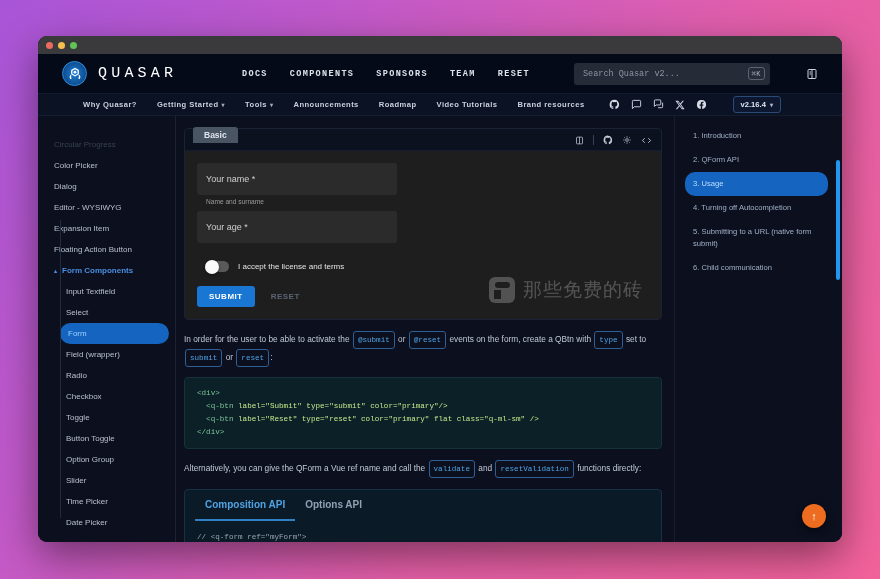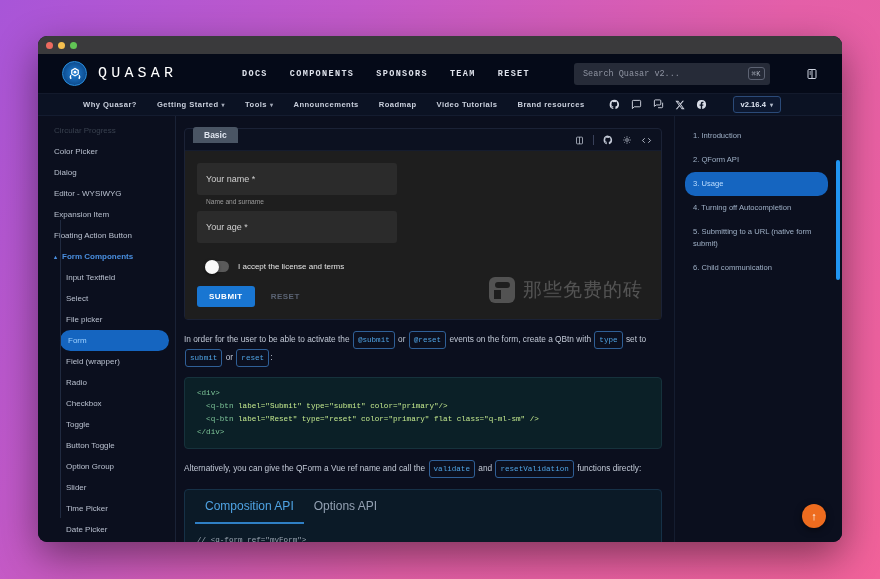--- a/index.html
+++ b/index.html
@@ -95,21 +95,21 @@
 
   
   .leftbar {
     width: 138px; flex: 0 0 138px; padding: 4px 0 0 0;
     border-right: 1px solid #1a2236; overflow: hidden; position: relative;
   }
   .lnk {
     display: block; color: #b9c0cf; font-size: 8px;
     padding: 6px 0 6px 16px; text-decoration: none; white-space: nowrap;
   }
-  .lnk.faded { color: #39414f; }
+  .lnk.faded { color: #39414f; margin-top: 14px; }
   .lnk.sub { padding-left: 28px; font-size: 8px; }
   .lnk.group {
     color: #4a8fe0; padding-left: 16px; font-weight: 600;
     display: flex; align-items: center; gap: 5px;
   }
   .lnk.group .tri { font-size: 6px; }
   .lnk.active {
     background: #1565c0; color: #9dd0ff; border-radius: 11px;
     margin: 0 6px 0 22px; padding-left: 8px;
   }
@@ -203,21 +203,21 @@
   .c-tag { color: #7ec699; }
   .c-attr { color: #c3e88d; }
   .c-com { color: #9aa5b1; }
 
   .tabcard {
     background: #0b1a27; border: 1px solid #163147; border-radius: 4px;
     margin-top: 11px; overflow: hidden;
   }
   .tabrow { display: flex; gap: 0; padding: 0 10px; }
   .tabrow .tb {
-    font-size: 12px; padding: 9px 10px; color: #93a0b2;
+    font-size: 10px; padding: 9px 10px; color: #93a0b2; font-weight: bold;
   }
   .tabrow .tb.on { color: #4fa3e3; border-bottom: 2px solid #2f7fc4; }
   .tabcode {
     padding: 9px 12px; font-family: "Liberation Mono", monospace;
     font-size: 7.6px; line-height: 15px; white-space: pre;
   }
 
   
   .rightbar {
     width: 168px; flex: 0 0 168px; padding: 8px 14px 0 10px;
@@ -358,21 +358,20 @@
       <a class="lnk" href="#">Dialog</a>
       <a class="lnk" href="#">Editor - WYSIWYG</a>
       <a class="lnk" href="#">Expansion Item</a>
       <a class="lnk" href="#">Floating Action Button</a>
       <a class="lnk group" href="#">
         <span class="tri">▴</span>
         <span>Form Components</span>
       </a>
       <a class="lnk sub" href="#">Input Textfield</a>
       <a class="lnk sub" href="#">Select</a>
-      <a class="lnk sub" href="#">File picker</a>
       <a class="lnk sub active" href="#">Form</a>
       <a class="lnk sub" href="#">Field (wrapper)</a>
       <a class="lnk sub" href="#">Radio</a>
       <a class="lnk sub" href="#">Checkbox</a>
       <a class="lnk sub" href="#">Toggle</a>
       <a class="lnk sub" href="#">Button Toggle</a>
       <a class="lnk sub" href="#">Option Group</a>
       <a class="lnk sub" href="#">Slider</a>
       <a class="lnk sub" href="#">Time Picker</a>
       <a class="lnk sub" href="#">Date Picker</a>

